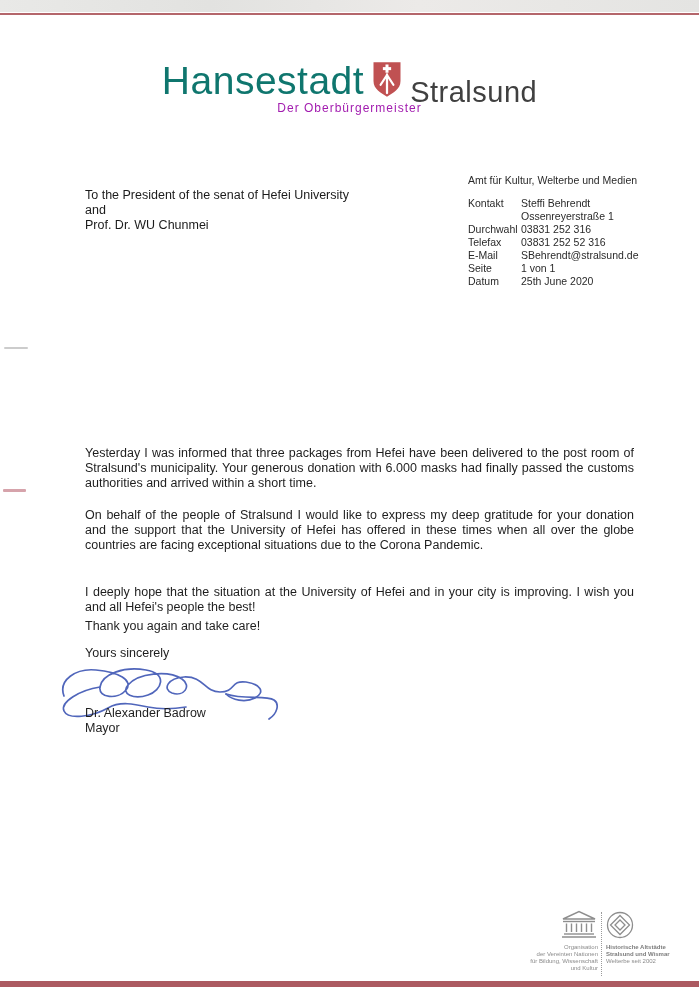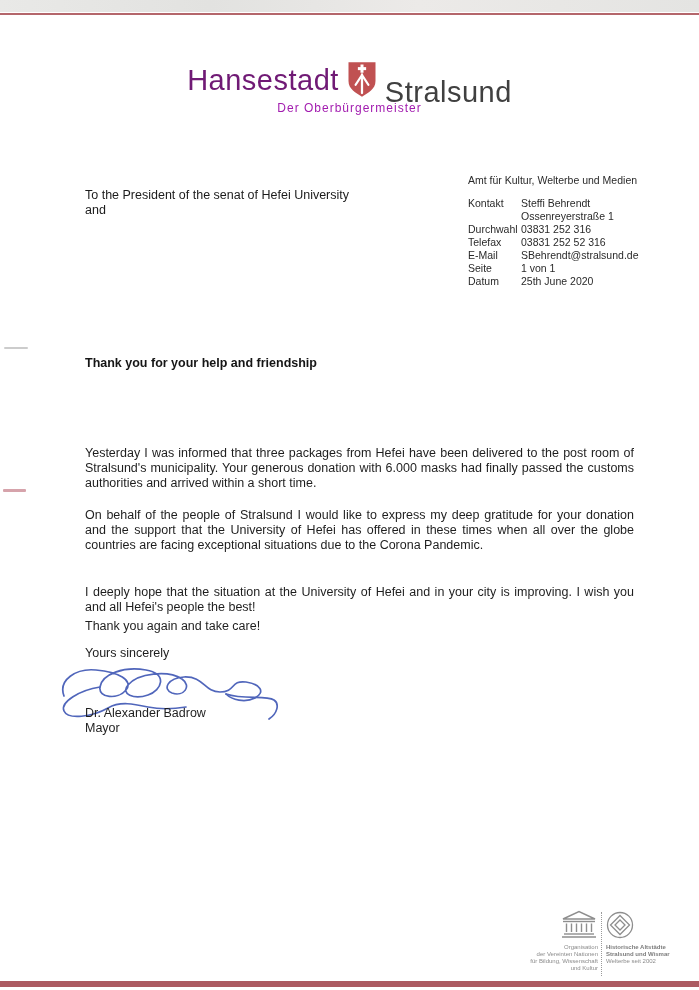--- a/index.html
+++ b/index.html
@@ -14,21 +14,21 @@
   
   .scan-band-top{position:absolute;left:0;top:0;width:699px;height:12px;background:linear-gradient(90deg,#e9e9e7,#e2e2e0 30%,#eceae8 60%,#e4e4e2);}
   .rule-top{position:absolute;left:0;top:13px;width:699px;height:2px;}
   .rule-bottom{position:absolute;left:0;top:981px;width:699px;height:6px;}
   .fold-mark{position:absolute;border-radius:1px;}
   .fold-mark.gray{left:4px;top:347px;width:24px;height:2px;background:#cccccc;}
   .fold-mark.pink{left:3px;top:489px;width:23px;height:3px;background:#d6a3ab;}
 
   
   .brand{position:absolute;left:0;top:52px;width:699px;display:flex;align-items:center;justify-content:center;gap:8px;}
-  .brand .light{font-size:29px;color:#701a75;letter-spacing:0.5px;}
+  .brand .light{font-size:39px;color:#0f766e;letter-spacing:0.5px;}
   .brand .bold{font-size:29px;font-weight:normal;color:#404040;letter-spacing:0.5px;margin-top:24px;}
   .brand .shield{width:30px;height:37px;margin-top:-2px;}
   .subtitle{position:absolute;left:0;top:101px;width:699px;text-align:center;font-size:12px;color:#a21caf;letter-spacing:1px;}
 
   
   .dept{position:absolute;left:468px;top:174px;font-size:10.5px;color:#2a2a2a;}
   .meta{position:absolute;left:468px;top:197px;font-size:10.5px;line-height:13px;color:#2a2a2a;}
   .meta-row{display:flex;}
   .meta-label{width:53px;flex:0 0 53px;}
   .meta-value{white-space:nowrap;}
@@ -109,23 +109,23 @@
     </div>
     <div class="meta-row">
       <span class="meta-label">Datum</span>
       <span class="meta-value">25th June 2020</span>
     </div>
   </div>
 
   <div class="recipient">
     <div>To the President of the senat of Hefei University</div>
     <div>and</div>
+    <div>Prof. Dr. WU Chunmei</div>
   </div>
 
-  <div class="subject">Thank you for your help and friendship</div>
 
 
   <div class="para p1">Yesterday I was informed that three packages from Hefei have been delivered to the post room of Stralsund's municipality. Your generous donation with 6.000 masks had finally passed the customs authorities and arrived within a short time.</div>
   <div class="para p2">On behalf of the people of Stralsund I would like to express my deep gratitude for your donation and the support that the University of Hefei has offered in these times when all over the globe countries are facing exceptional situations due to the Corona Pandemic.</div>
   <div class="para p3">I deeply hope that the situation at the University of Hefei and in your city is improving. I wish you and all Hefei's people the best!</div>
   <div class="para p4" style="text-align:left;">Thank you again and take care!</div>
 
   <div class="closing">Yours sincerely</div>
 
   <svg class="signature-svg" viewBox="0 0 228 62">

